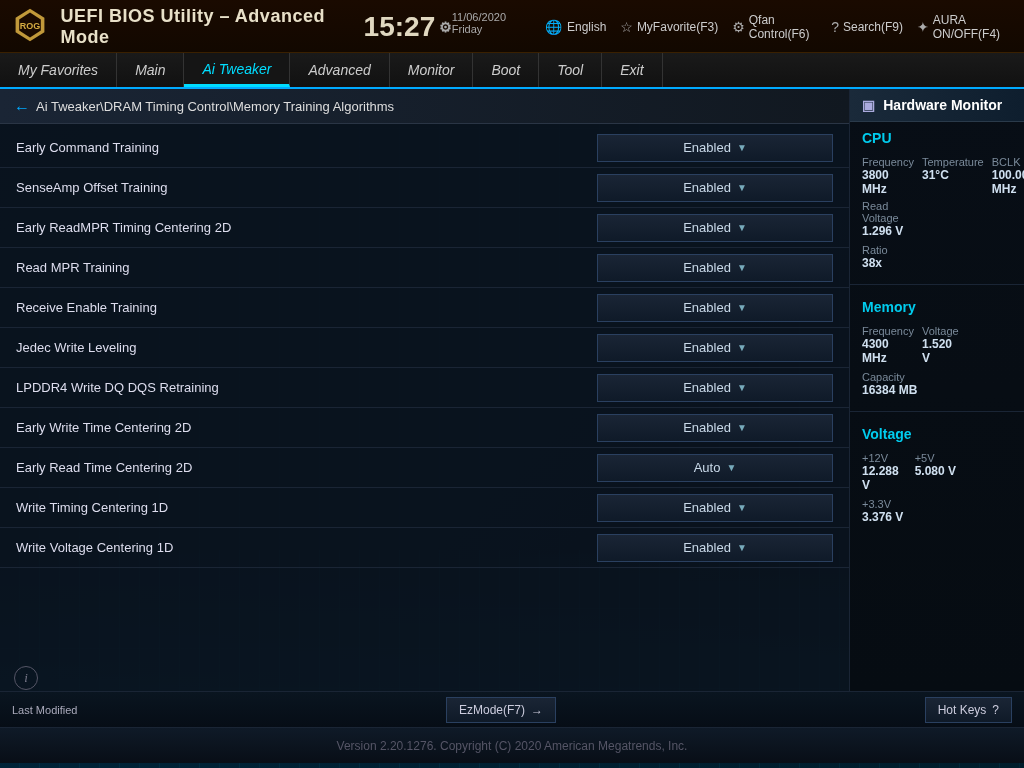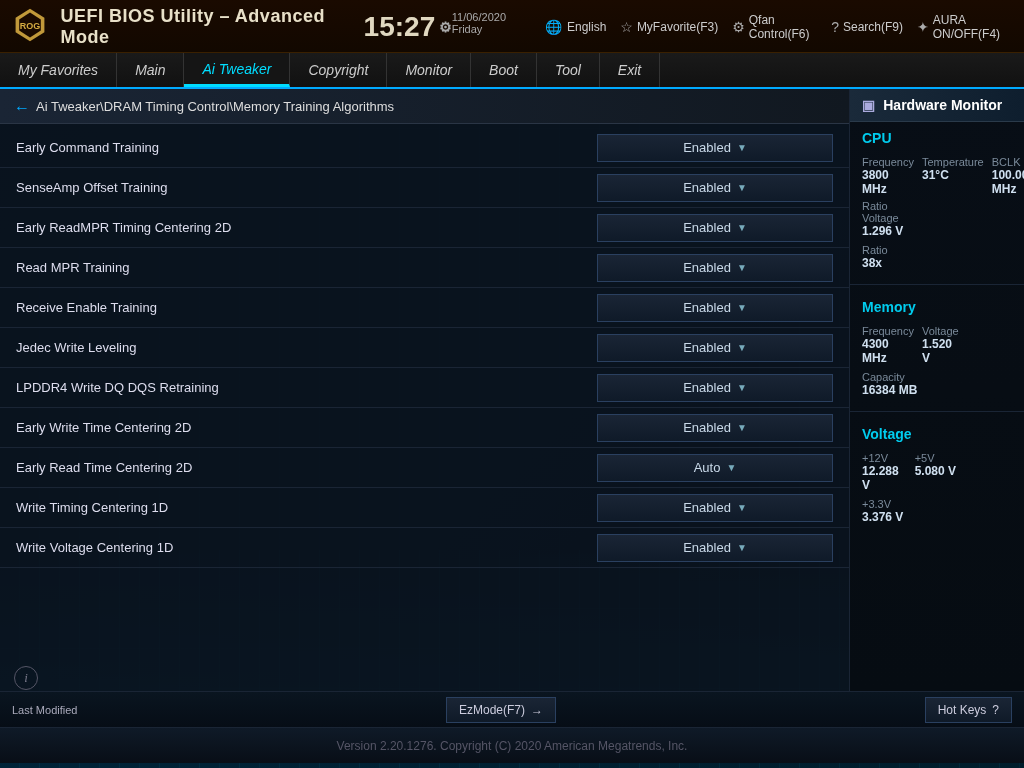--- a/index.html
+++ b/index.html
@@ -407,21 +407,21 @@
         <span>AURA ON/OFF(F4)</span>
       </div>
     </div>
   </div>
 </div>
 
 <div class="nav-bar">
   <div class="nav-item">My Favorites</div>
   <div class="nav-item">Main</div>
   <div class="nav-item active">Ai Tweaker</div>
-  <div class="nav-item">Copyright</div>
+  <div class="nav-item">Advanced</div>
   <div class="nav-item">Monitor</div>
   <div class="nav-item">Boot</div>
   <div class="nav-item">Tool</div>
   <div class="nav-item">Exit</div>
 </div>
 
 <div class="main-layout">
 
   <div class="content-area">
 
@@ -538,21 +538,21 @@
         </div>
         <div>
           <div class="hw-item-label">Temperature</div>
           <div class="hw-item-value">31°C</div>
         </div>
         <div>
           <div class="hw-item-label">BCLK</div>
           <div class="hw-item-value">100.00 MHz</div>
         </div>
         <div>
-          <div class="hw-item-label">Ratio Voltage</div>
+          <div class="hw-item-label">Read Voltage</div>
           <div class="hw-item-value">1.296 V</div>
         </div>
       </div>
       <div class="hw-item-label">Ratio</div>
       <div class="hw-item-single">38x</div>
     </div>
 
     <hr class="hw-divider">
 
     <div class="hw-section">

